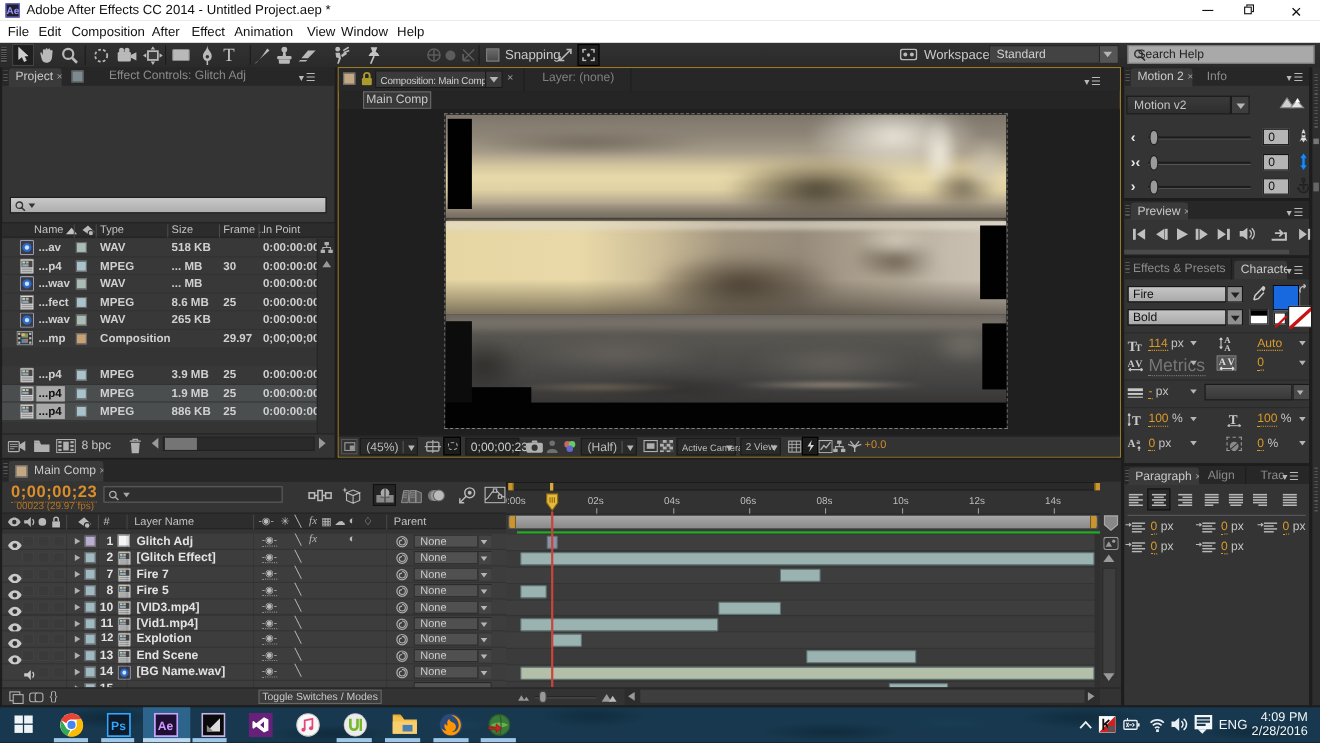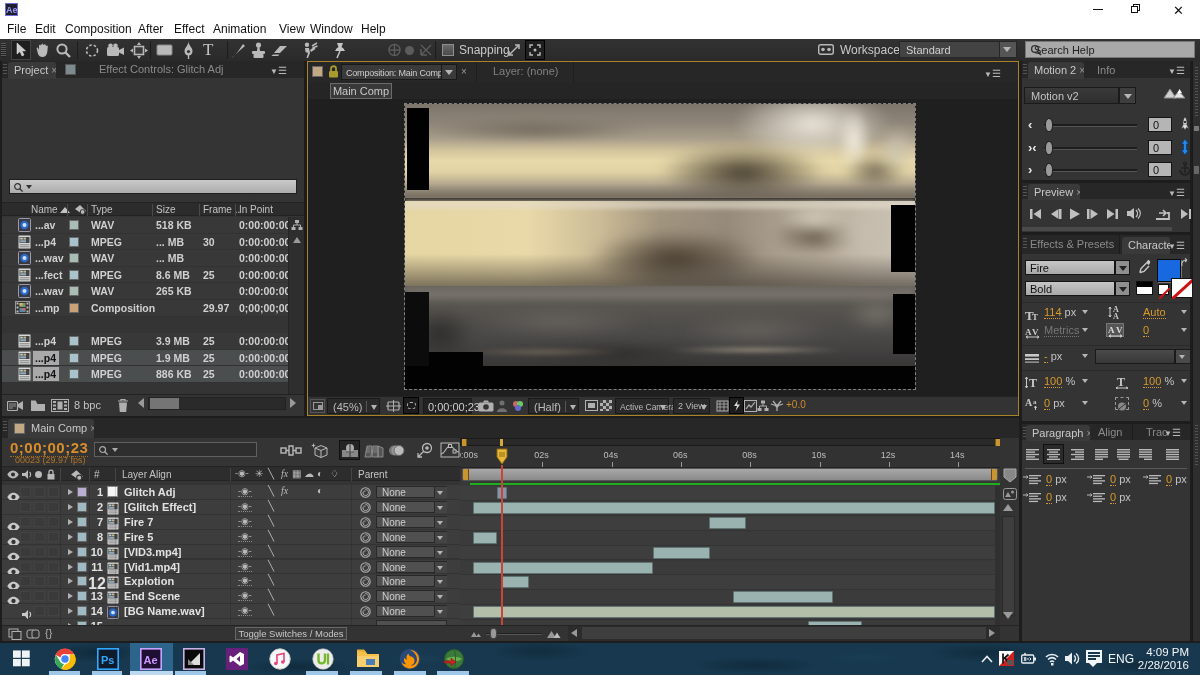--- a/index.html
+++ b/index.html
@@ -14,20 +14,21 @@
 .grip { position:absolute; left:1px; top:3px; width:4px; height:12px; background-image:repeating-linear-gradient(to bottom,#555 0,#555 1px,transparent 1px,transparent 3px); }
 .tri-d { width:0; height:0; border-left:4px solid transparent; border-right:4px solid transparent; border-top:5px solid #b5b5b5; }
 .ddbox { position:absolute; background:#2a2a2a; border:1px solid #1a1a1a; color:#bbb; font-size:11px; }
 .litebox { position:absolute; background:#b5b5b5; border:1px solid #151515; color:#111; font-size:11px; }
 </style>
 </head>
 <body>
 
 <div class="abs" style="left:0;top:0;width:1200px;height:19px;background:#ffffff;">
   <div class="abs" style="left:5px;top:3px;width:13px;height:13px;background:#20202c;border:1px solid #6e6edc;color:#9999ff;font-size:9px;font-weight:bold;text-align:center;line-height:12px;">Ae</div>
+  <div class="abs" style="left:24px;top:2px;font-size:12px;color:#111;">Adobe After Effects CC 2014 - Untitled Project.aep *</div>
   <div class="abs" style="left:1093px;top:9px;width:10px;height:1px;background:#111;"></div>
   <div class="abs" style="left:1133px;top:4px;width:7px;height:7px;border:1px solid #111;"></div>
   <div class="abs" style="left:1131px;top:6px;width:7px;height:7px;border:1px solid #111;background:#fff;"></div>
   <div class="abs" style="left:1173px;top:3px;font-size:13px;color:#111;">✕</div>
 </div>
 
 <div class="abs" style="left:0;top:19px;width:1200px;height:20px;background:#ffffff;font-size:12px;color:#111;">
   <span class="abs" style="left:7px;top:3px;">File</span>
   <span class="abs" style="left:35px;top:3px;">Edit</span>
   <span class="abs" style="left:65px;top:3px;">Composition</span>
@@ -666,21 +667,21 @@
           <text x="5" y="14" font-size="8" font-weight="bold" fill="#c9c9c9" font-family="Liberation Serif">A</text>
           <path d="M2 2 L2 12 M2 2 L0.8 4 M2 2 L3.2 4 M2 12 L0.8 10 M2 12 L3.2 10" stroke="#c9c9c9"></path>
         </svg></div>
       <div class="abs" style="left:121px;top:71px;font-size:11px;"><span style="color:#d89a2a;border-bottom:1px dotted #d89a2a;">Auto</span></div>
       <div class="tri-d abs" style="left:159px;top:75px;border-left-width:3.5px;border-right-width:3.5px;border-top-width:4.5px;"></div>
       <div class="abs" style="left:3px;top:90px;"><svg width="16" height="13">
           <text x="0" y="9" font-size="9" font-weight="bold" fill="#c9c9c9" font-family="Liberation Serif">A</text>
           <text x="7" y="9" font-size="9" font-weight="bold" fill="#c9c9c9" font-family="Liberation Serif">V</text>
           <path d="M1 11 L14 11 M1 11 L3 9.7 M1 11 L3 12.3 M14 11 L12 9.7 M14 11 L12 12.3" stroke="#c9c9c9"></path>
         </svg></div>
-      <div class="abs" style="left:22px;top:89px;font-size:11px;"><span style="color:#777;border-bottom:1px dotted #777;">Metrics</span></div>
+      <div class="abs" style="left:22px;top:89px;font-size:16px;"><span style="color:#777;border-bottom:1px dotted #777;">Metrics</span></div>
       <div class="tri-d abs" style="left:60px;top:93px;border-left-width:3.5px;border-right-width:3.5px;border-top-width:4.5px;"></div>
       <div class="abs" style="left:84px;top:88px;">
         <div style="background:#555;border:1px solid #777;padding:0 1px;width:18px;height:14px;position:absolute;"><svg width="16" height="13">
             <text x="0" y="8" font-size="9" font-weight="bold" fill="#ddd" font-family="Liberation Serif">A</text>
             <text x="8" y="8" font-size="9" font-weight="bold" fill="#ddd" font-family="Liberation Serif">V</text>
             <path d="M1 11 L14 11 M1 11 L3 9.7 M1 11 L3 12.3 M14 11 L12 9.7 M14 11 L12 12.3" stroke="#ddd"></path>
           </svg></div>
       </div>
       <div class="abs" style="left:121px;top:89px;font-size:11px;"><span style="color:#d89a2a;border-bottom:1px dotted #d89a2a;">0</span></div>
       <div class="tri-d abs" style="left:159px;top:93px;border-left-width:3.5px;border-right-width:3.5px;border-top-width:4.5px;"></div>
@@ -938,21 +939,21 @@
         <path d="M3 5 L3 3 C3 0.6 7 0.6 7 3 L7 5" fill="none" stroke="#b9b9b9" stroke-width="1.3"></path>
       </svg>
     <div class="abs" style="left:58px;top:1px;width:1px;height:13px;background:#454545;"></div>
     <svg class="abs" style="left:68px;top:2px" width="14" height="12" viewBox="0 0 13 11">
         <path d="M1 5 L6 1 L12 7 L8 10 Z" fill="#b9b9b9"></path>
         <circle cx="8.6" cy="8" r="2.4" fill="#b9b9b9" stroke="#2d2d2d"></circle>
       </svg>
     <div class="abs" style="left:87px;top:1px;width:1px;height:13px;background:#454545;"></div>
     <span class="abs" style="left:92px;top:2px;font-size:10px;color:#c3c3c3;">#</span>
     <div class="abs" style="left:113px;top:1px;width:1px;height:13px;background:#454545;"></div>
-    <span class="abs" style="left:120px;top:2px;font-size:10px;color:#c3c3c3;">Layer Align</span>
+    <span class="abs" style="left:120px;top:2px;font-size:10px;color:#c3c3c3;">Layer Name</span>
     <div class="abs" style="left:228px;top:1px;width:1px;height:13px;background:#454545;"></div>
     <span class="abs" style="left:233px;top:1px;font-size:9px;color:#b9b9b9;">-◉-</span>
     <span class="abs" style="left:253px;top:1px;font-size:10px;color:#b9b9b9;">✳</span>
     <span class="abs" style="left:266px;top:1px;font-size:10px;color:#b9b9b9;">╲</span>
     <span class="abs" style="left:279px;top:1px;font-size:10px;font-style:italic;color:#b9b9b9;font-family:'Liberation Serif';">fx</span>
     <span class="abs" style="left:290px;top:1px;font-size:10px;color:#b9b9b9;">▦</span>
     <span class="abs" style="left:302px;top:1px;font-size:10px;color:#b9b9b9;">☁</span>
     <span class="abs" style="left:315px;top:1px;font-size:10px;color:#b9b9b9;">◐</span>
     <span class="abs" style="left:328px;top:1px;font-size:10px;color:#b9b9b9;">♢</span>
     <div class="abs" style="left:349px;top:1px;width:1px;height:13px;background:#454545;"></div>
@@ -1152,21 +1153,21 @@
       <div class="abs" style="left:0;top:89.4px;width:458px;height:14.9px;background:#3d3d3d;border-bottom:1px solid #333;">
         <div class="abs" style="left:5px;top:3px;"><svg width="13" height="10" viewBox="0 0 12 9">
             <path d="M6 0.5 C9 0.5 11 3 11.7 4.5 C11 6 9 8.5 6 8.5 C3 8.5 1 6 0.3 4.5 C1 3 3 0.5 6 0.5 Z" fill="#c9c9c9"></path>
             <circle cx="6" cy="4.5" r="2" fill="#333"></circle>
           </svg></div>
         <div class="abs" style="left:18px;top:2px;width:11px;height:10px;background:#3a3a3a;border:1px solid #424242;"></div>
         <div class="abs" style="left:32px;top:2px;width:11px;height:10px;background:#3a3a3a;border:1px solid #424242;"></div>
         <div class="abs" style="left:46px;top:2px;width:11px;height:10px;background:#3a3a3a;border:1px solid #424242;"></div>
         <div class="abs" style="left:66px;top:4px;width:0;height:0;border-top:3.5px solid transparent;border-bottom:3.5px solid transparent;border-left:5px solid #b0b0b0;"></div>
         <div class="abs" style="left:75px;top:2px;width:10px;height:10px;background:#9fbac3;border:1px solid #666;"></div>
-        <span class="abs" style="left:86px;top:1px;width:15px;text-align:right;font-size:16px;font-weight:bold;color:#e2e2e2;">12</span>
+        <span class="abs" style="left:86px;top:1px;width:15px;text-align:right;font-size:10px;font-weight:bold;color:#e2e2e2;">12</span>
         <div class="abs" style="left:105px;top:1px;"><svg width="12" height="13" viewBox="0 0 13 14">
             <rect x="0.5" y="0.5" width="12" height="13" rx="1" fill="#d8d8d8" stroke="#888"></rect>
             <rect x="1.5" y="2" width="10" height="6" fill="#454545"></rect>
             <rect x="2.2" y="2.6" width="2.6" height="2" fill="#b8d0c8"></rect>
             <rect x="5.4" y="2.6" width="2.6" height="2" fill="#c8b890"></rect>
             <rect x="2.2" y="5.2" width="5.8" height="2.2" fill="#90a8b8"></rect>
             <rect x="1.5" y="9" width="10" height="1.4" fill="#999"></rect>
             <rect x="1.5" y="11" width="10" height="1.4" fill="#999"></rect>
           </svg></div>
         <span class="abs" style="left:122px;top:1px;font-size:11px;font-weight:bold;color:#e2e2e2;">Explotion</span>

